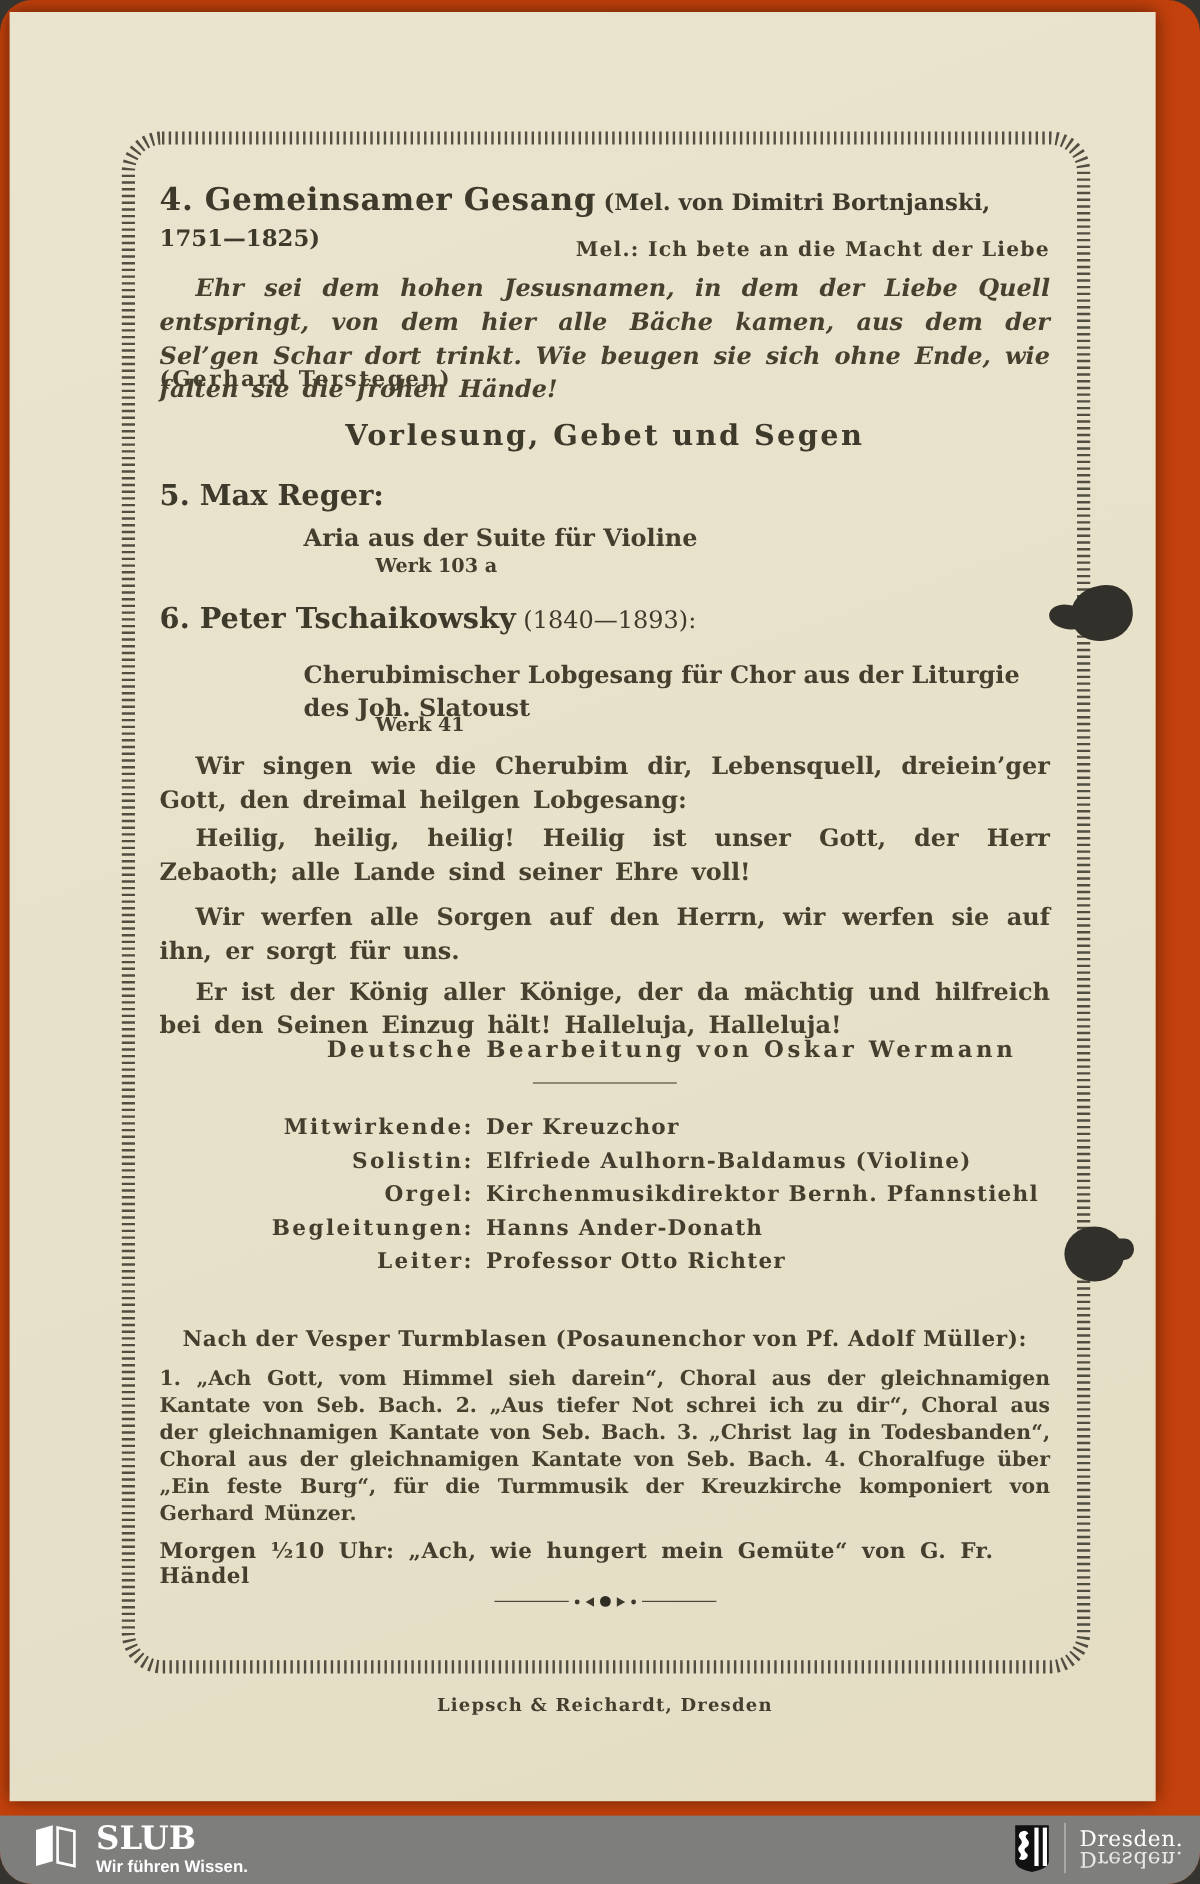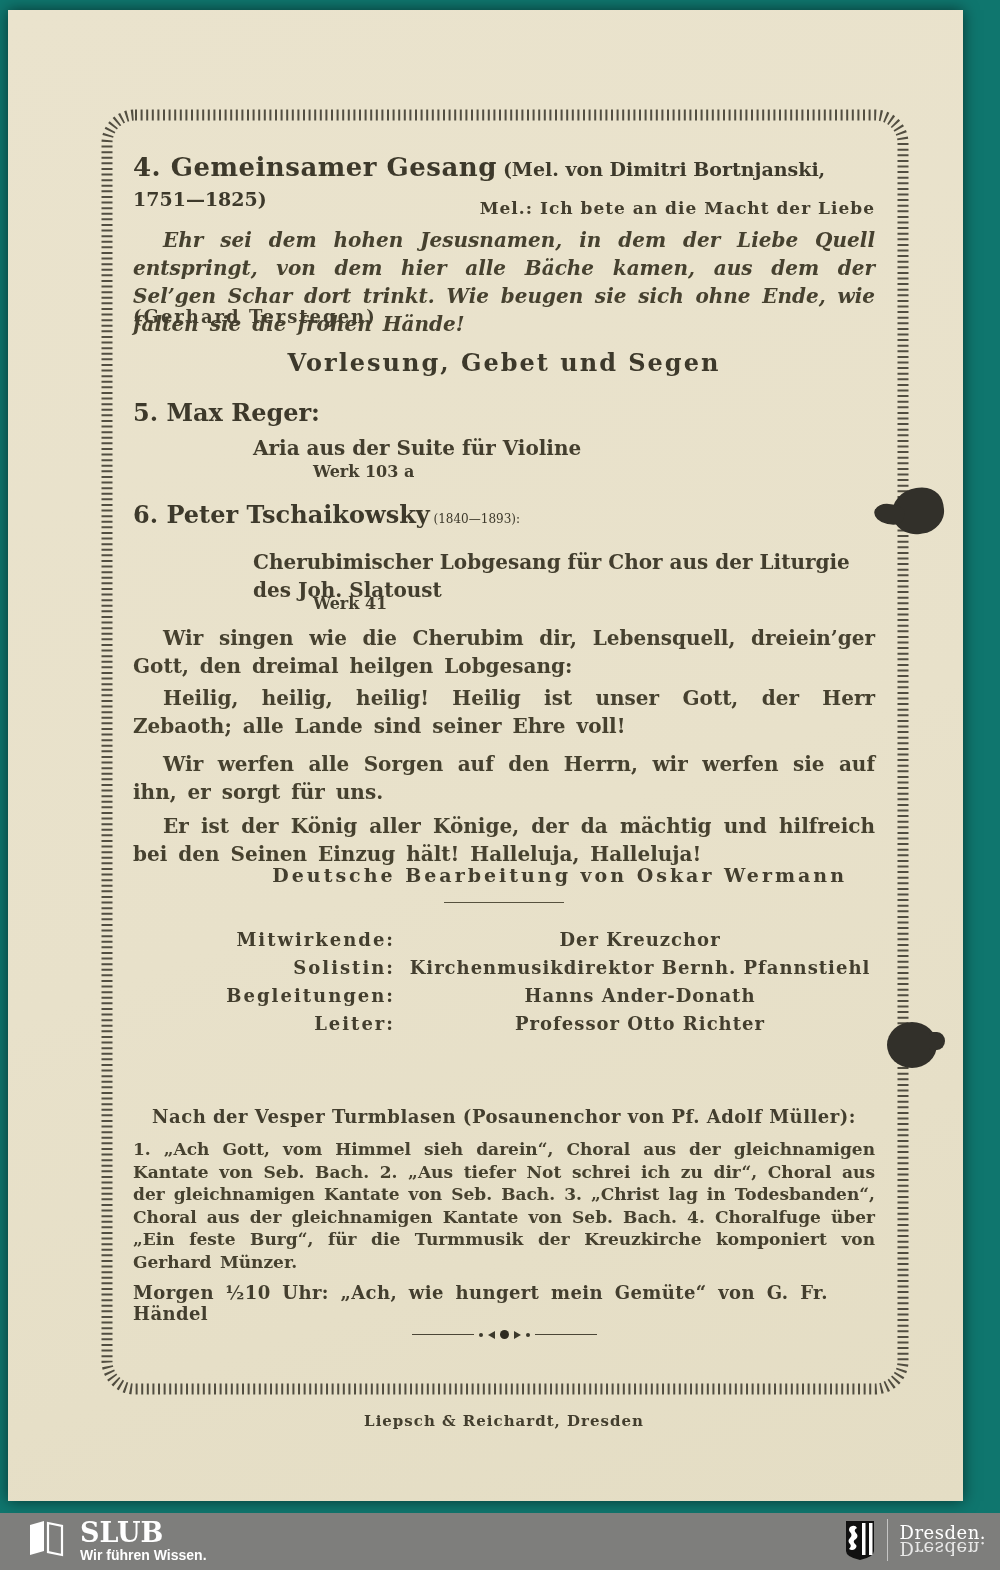--- a/index.html
+++ b/index.html
@@ -1,17 +1,17 @@
 <!DOCTYPE html>
 <html><head>
 <meta charset="utf-8">
 <style>
   html,body{margin:0;padding:0;background:#35342f;}
   .stage{position:relative;width:1000px;height:1570px;overflow:hidden;
-         font-family:"DejaVu Serif",serif;background:#0f766e;}
+         font-family:"DejaVu Serif",serif;background:#c2410c;border-radius:27px;}
   
   .paper{position:absolute;left:8px;top:10px;width:955px;height:1491px;
          background:linear-gradient(160deg,#eae3cd 0%,#e8e1ca 55%,#e4ddc4 100%);
          box-shadow:0 0 14px rgba(0,0,0,.55);}
   .deco-border{position:absolute;left:92px;top:98px;}
   .content{position:absolute;left:125px;top:0;width:742px;color:#433e2e;}
   .blk{position:absolute;width:100%;}
   .b{font-weight:700;}
   .heading4{top:142px;font-size:26px;font-weight:700;letter-spacing:.5px;color:#3d392b;}
   .heading4 .note{font-size:19px;letter-spacing:0;margin-left:6px;}
@@ -22,34 +22,34 @@
   .author{top:296px;text-align:left;padding-right:28px;box-sizing:border-box;
           font-size:18px;font-weight:700;letter-spacing:2px;}
   .interlude{top:338px;text-align:center;font-size:24px;font-weight:700;letter-spacing:2px;color:#3d392b;}
   .item-head{font-size:24px;font-weight:700;color:#3d392b;}
   .item5{top:388px;}
   .work-line{left:120px;width:622px;font-size:20px;font-weight:700;line-height:28px;}
   .aria{top:424px;}
   .werk{left:180px;font-size:16px;font-weight:700;}
   .werk103{top:452px;}
   .item6{top:490px;}
-  .item-head .dates{font-size:12px;font-weight:400;letter-spacing:0;}
+  .item-head .dates{font-size:20px;font-weight:400;letter-spacing:0;}
   .cheru{top:526px;margin-top:12px;}
   .werk41{top:584px;}
   .v1{top:614px;}
   .v2{top:674px;}
   .v3{top:740px;}
   .v4{top:802px;}
   .arranger{top:854px;text-align:right;padding-right:28px;box-sizing:border-box;
             font-size:19px;font-weight:700;letter-spacing:3px;}
   .divider1{top:892px;left:50%;width:120px;margin-left:-60px;border-top:1.5px solid #56513e;}
   .participants{top:916px;display:grid;grid-template-columns:262px auto;column-gap:10px;
                 font-size:18px;line-height:28px;font-weight:700;}
   .participants .lab{text-align:right;letter-spacing:2px;}
-  .participants .val{letter-spacing:1px;text-align:center;}
+  .participants .val{letter-spacing:1px;}
   .turm-head{top:1096px;text-align:center;font-size:18px;font-weight:700;letter-spacing:.5px;}
   .turm-body{top:1128px;font-size:17px;line-height:22.5px;text-align:justify;
              font-weight:700;word-spacing:2.5px;text-indent:0;color:#46412f;}
   .morgen{top:1272px;font-size:18px;font-weight:700;word-spacing:5px;letter-spacing:.4px;}
   .deco-divider{top:1320px;display:flex;align-items:center;justify-content:center;gap:5px;color:#3c392c;}
   .deco-divider .ln{width:62px;border-top:1.2px solid #4a4536;}
   .deco-divider .sd{width:4px;height:4px;border-radius:50%;background:#3c392c;}
   .deco-divider .bd{width:9px;height:9px;border-radius:50%;background:#2f2c21;}
   .tri{width:0;height:0;border-top:4px solid transparent;border-bottom:4px solid transparent;}
   .tri-l{border-right:7px solid #3c392c;}
@@ -121,20 +121,22 @@
       <div class="blk para v4">Er ist der König aller Könige, der da mächtig und hilfreich bei den Seinen Einzug hält! Halleluja, Halleluja!</div>
 
       <div class="blk arranger">Deutsche Bearbeitung von Oskar Wermann</div>
 
       <div class="blk divider1"></div>
 
       <div class="blk participants">
         <span class="lab">Mitwirkende:</span>
         <span class="val">Der Kreuzchor</span>
         <span class="lab">Solistin:</span>
+        <span class="val">Elfriede Aulhorn-Baldamus (Violine)</span>
+        <span class="lab">Orgel:</span>
         <span class="val">Kirchenmusikdirektor Bernh. Pfannstiehl</span>
         <span class="lab">Begleitungen:</span>
         <span class="val">Hanns Ander-Donath</span>
         <span class="lab">Leiter:</span>
         <span class="val">Professor Otto Richter</span>
       </div>
 
       <div class="blk turm-head">
         <span>Nach der Vesper </span><span class="b">Turmblasen</span><span> (Posaunenchor von Pf. Adolf Müller):</span>
       </div>

